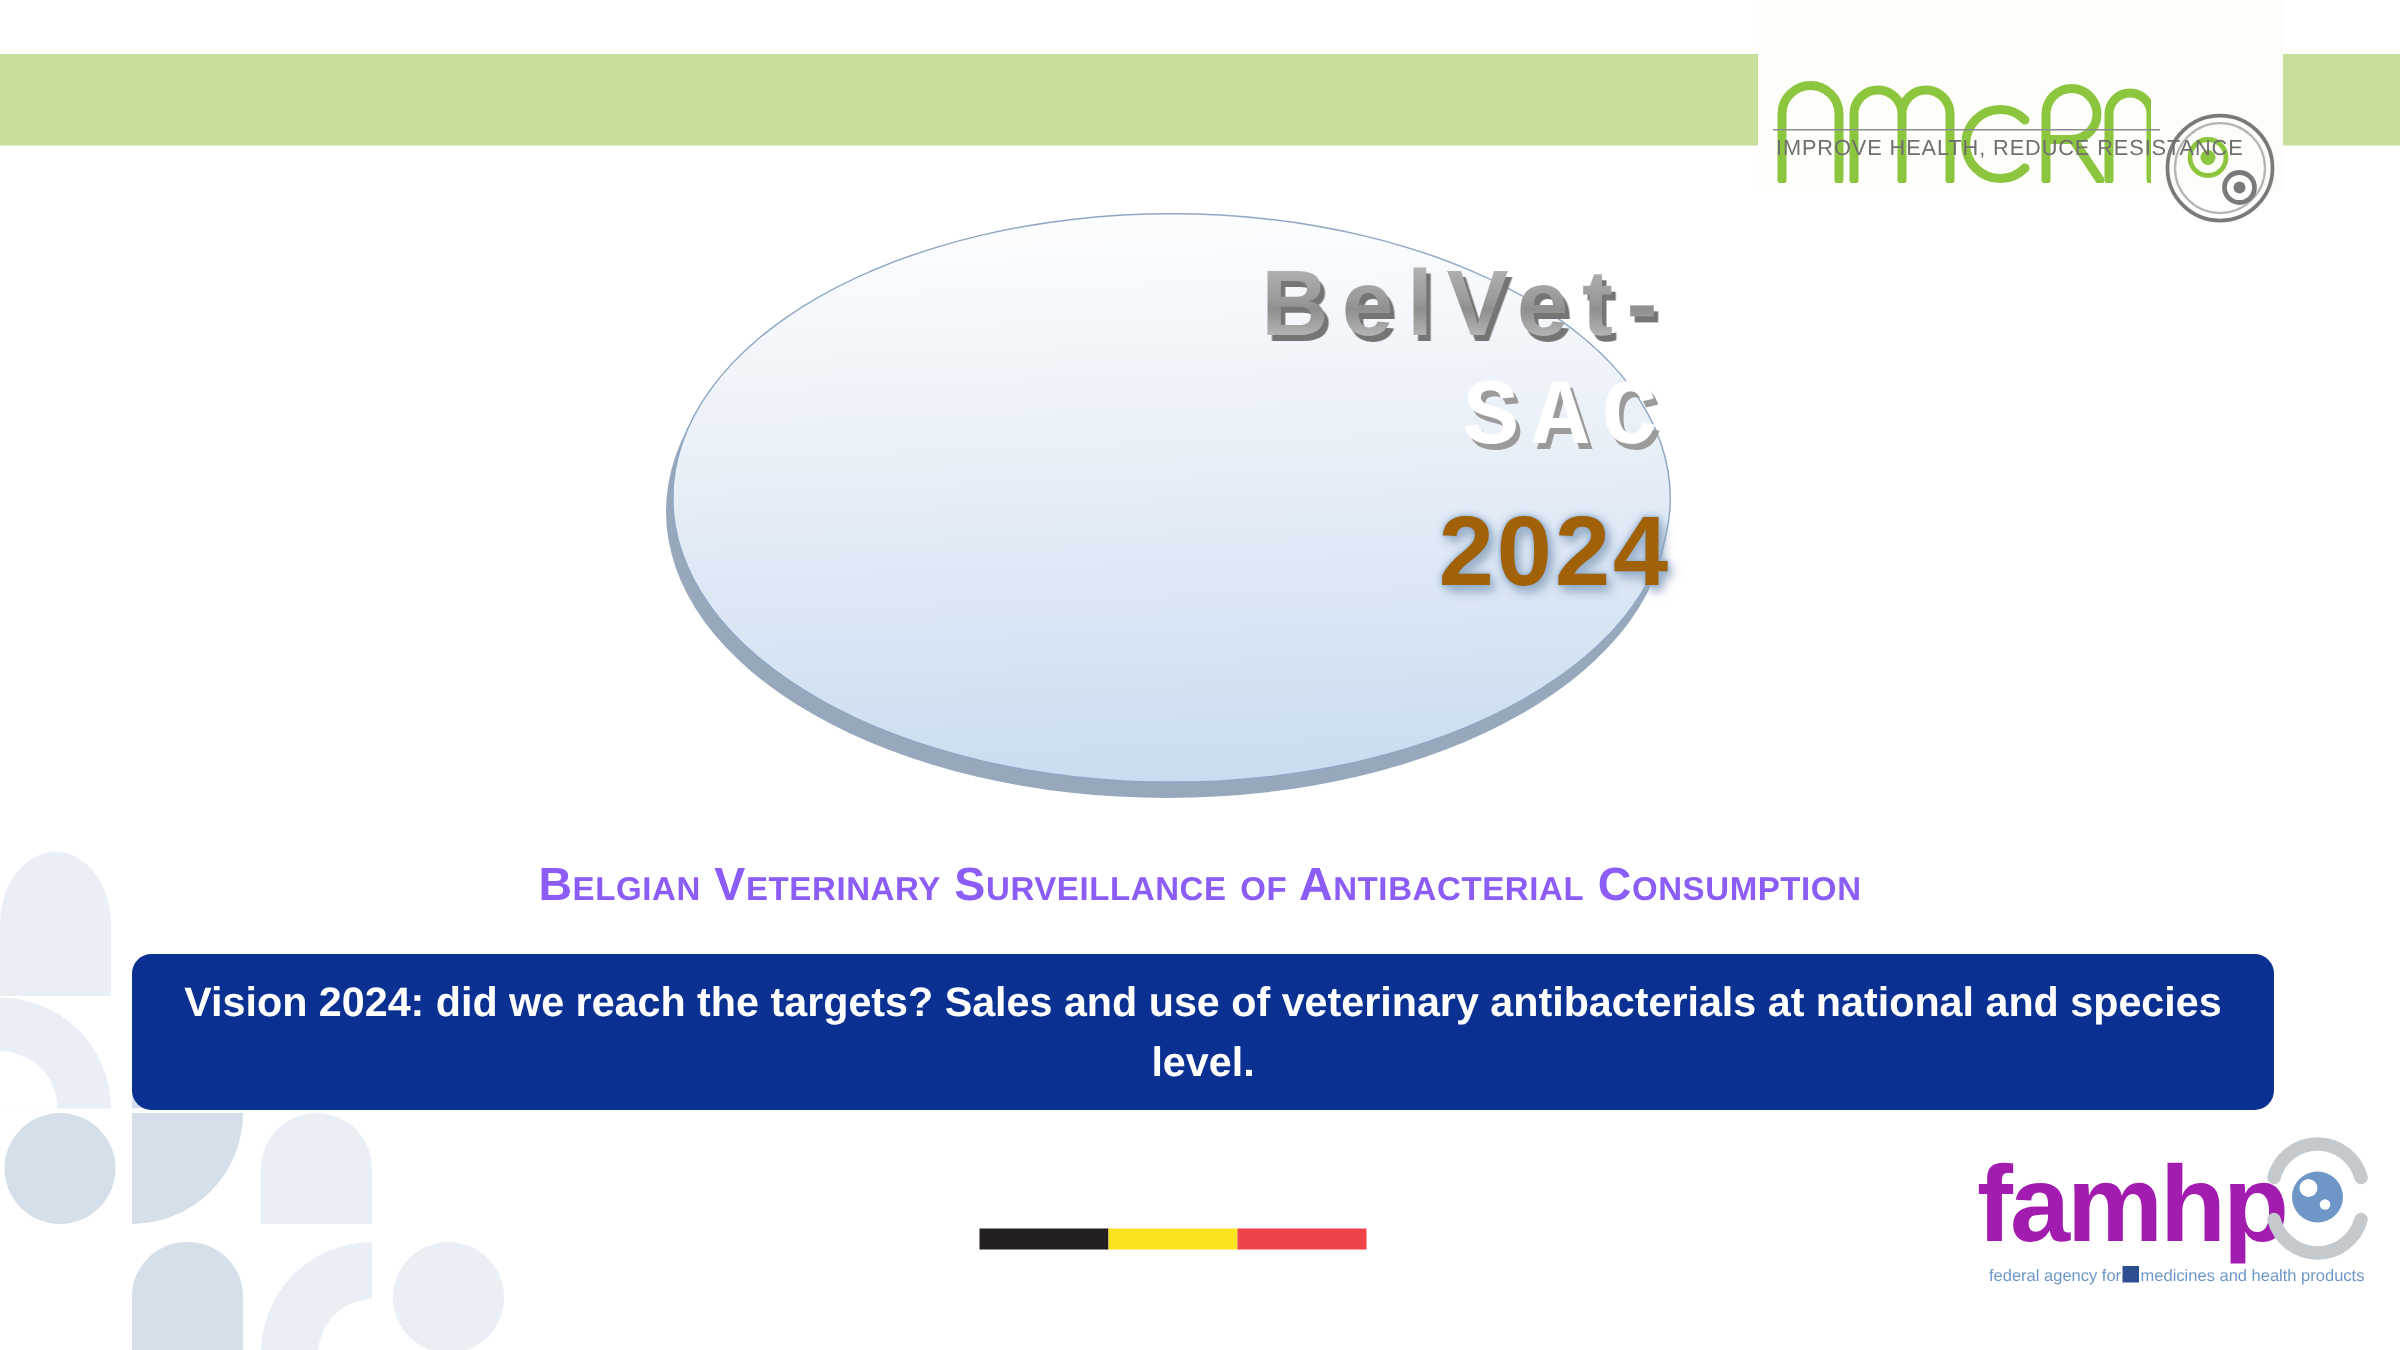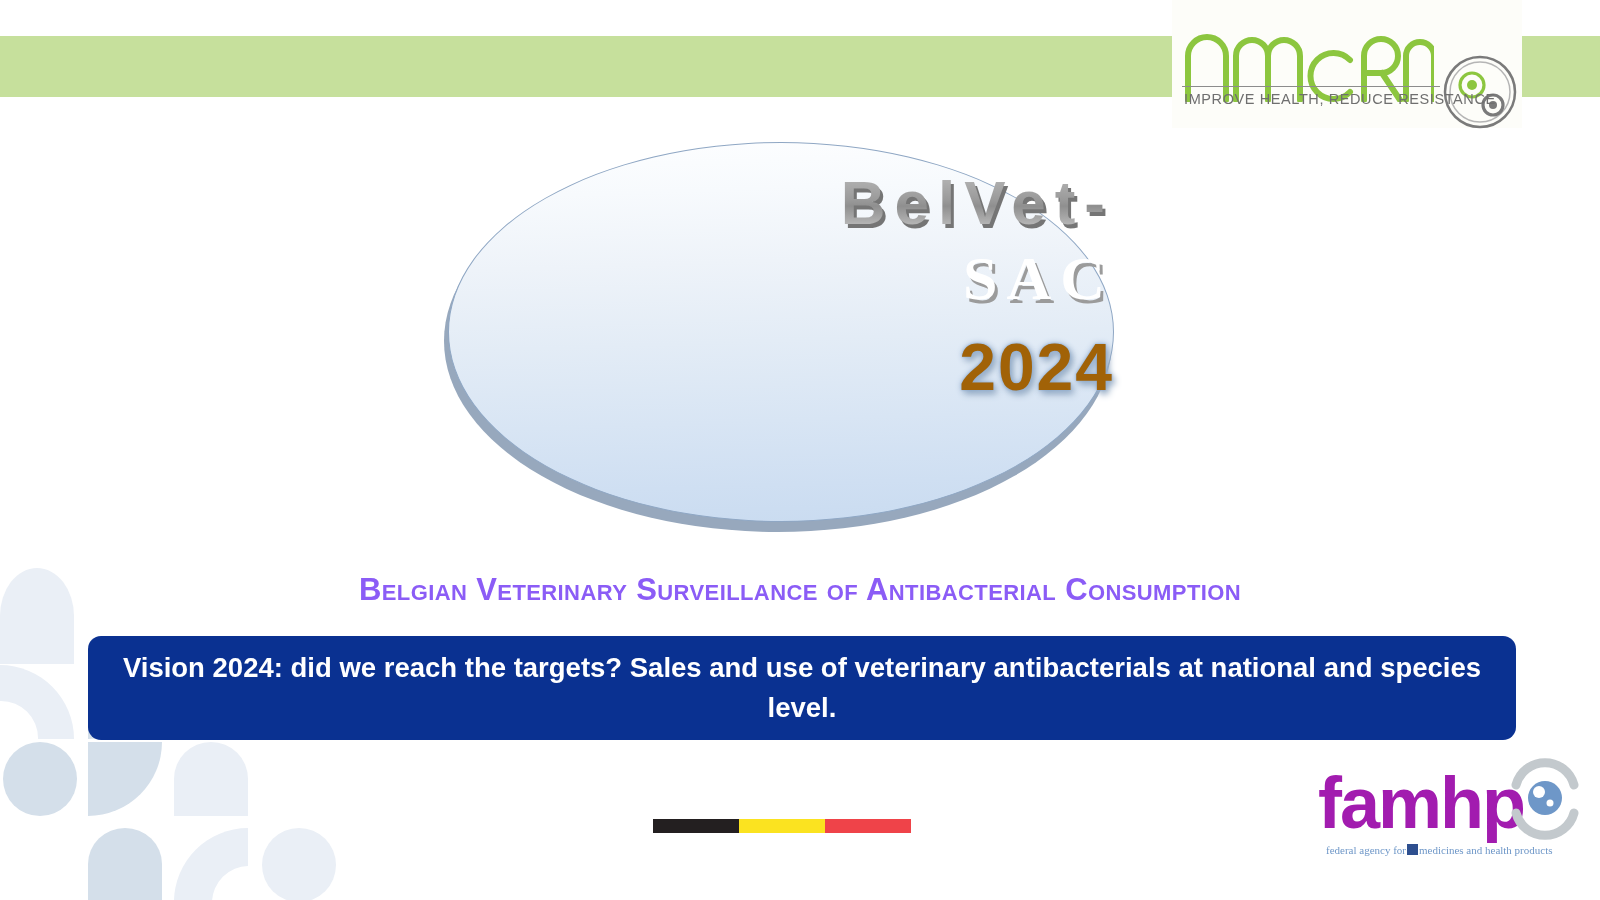--- a/index.html
+++ b/index.html
@@ -27,21 +27,21 @@
     width: 78px; height: 61px;
     background: #c6e09c;
   }
 
   
   #amcra-logo {
     position: absolute; left: 1172px; top: 0px;
     width: 350px; height: 128px;
     background: #fdfdf9;
     display: flex; flex-direction: column;
-    justify-content: center;
+    justify-content: flex-end;
   }
   #amcra-wordmark-row {
     position: relative;
     height: 84px;
     margin: 4px 0 0 10px;
   }
   #amcra-word { position: absolute; left: 0; top: 8px; }
   #amcra-mark { position: absolute; left: 258px; top: 28px; }
   #amcra-rule {
     position: absolute; left: 10px; top: 86px;
@@ -101,21 +101,21 @@
     line-height: 1.0;
     font-family: "Liberation Sans", sans-serif;
   }
   .ov-line2 {
     font-size: 62px; font-weight: bold;
     letter-spacing: 9px;
     color: #ffffff;
     text-shadow: 3px 4px 0px #9b9b9b;
     line-height: 1.25;
     margin-top: 6px;
-    font-family: Liberation Serif, serif;
+    font-family: Liberation Mono, monospace;
   }
   .ov-line3 {
     font-size: 66px; font-weight: bold;
     letter-spacing: 2px;
     color: #a16207;
     text-shadow:
        0 0 2px #8aa8cc,
        0 0 6px #9ab4d4,
        3px 4px 7px #8fa5bd;
     line-height: 1.2;
@@ -170,21 +170,21 @@
     color: #a21caf;
     letter-spacing: -2px;
     line-height: 1;
     font-family: "Liberation Sans", sans-serif;
   }
   #famhp-mark { position: absolute; left: 184px; top: 0px; }
   #famhp-tagline {
     position: absolute; left: 8px; top: 89px;
     font-size: 11px; color: #6e97c8;
     white-space: nowrap;
-    font-family: Liberation Serif, serif;
+    font-family: Liberation Sans, sans-serif;
   }
   #famhp-tagline .sq {
     display: inline-block; width: 11px; height: 11px;
     background: #2e4f8f; vertical-align: -1px; margin: 0 1px;
   }
 </style>
 </head>
 <body>
 
 <div id="slide">

